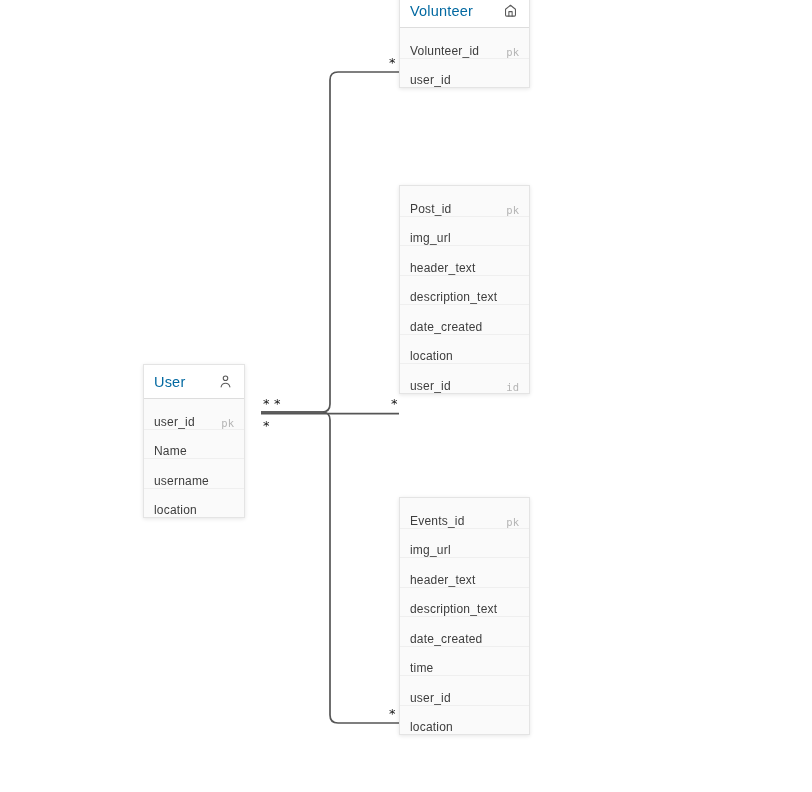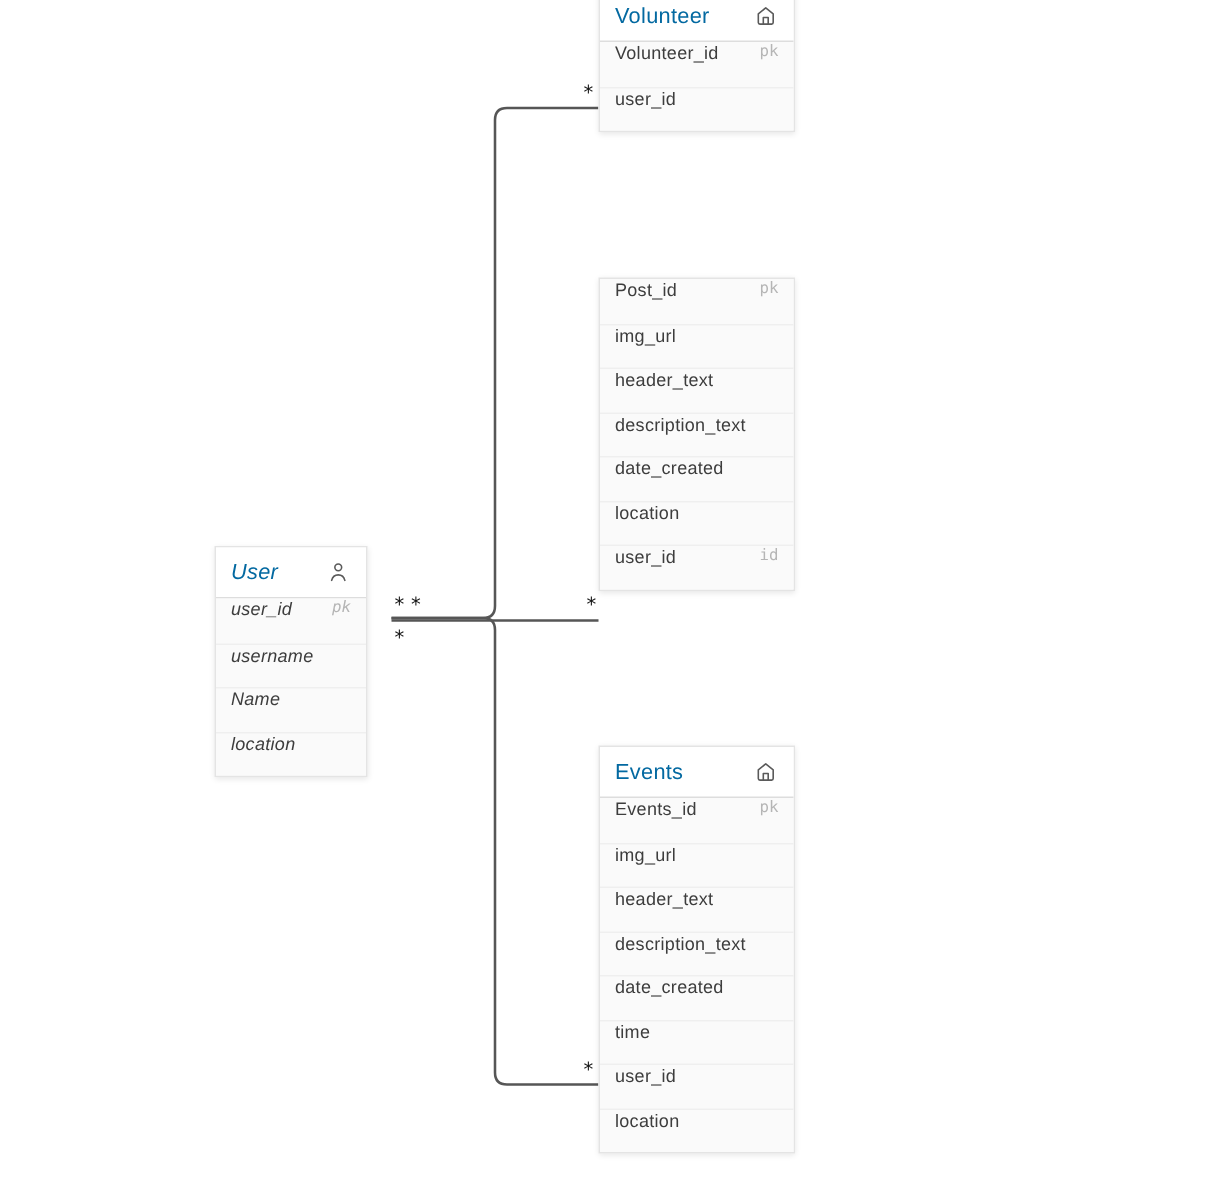--- a/index.html
+++ b/index.html
@@ -18,39 +18,39 @@
   }
   .entity-table {
     position:absolute;
     width:131px;
     background:#ffffff;
     border:1px solid #e4e4e4;
     box-shadow:0 1px 4px rgba(0,0,0,0.10);
   }
   #table-volunteer { left:399px; top:-7px; }
   #table-post      { left:399px; top:185px; }
-  #table-user      { left:143px; top:364px; width:102px;font-style:italic; }
+  #table-user      { left:143px; top:364px; width:102px; }
   #table-events    { left:399px; top:497px; }
   .table-header {
     height:34px;
     display:flex; align-items:center; justify-content:space-between;
     padding:0 10px;
     background:#ffffff;
     border-bottom:1px solid #dddddd;
   }
   .table-title {
     font-size:14.5px;
     color:#0369a1;
     letter-spacing:0.2px;
   }
   .header-icon { display:flex; align-items:center; }
   .header-icon svg { stroke:#5a5a5a; fill:none; stroke-width:1.5; stroke-linecap:round; stroke-linejoin:round; }
   .row {
     height:29.5px;
-    display:flex; align-items:flex-start; justify-content:space-between;
+    display:flex; align-items:flex-end; justify-content:space-between;
     padding:0 10px;
     background:#fafafa;
     border-top:1px solid #efefef;
   }
   .rows .row:first-child { border-top:none; }
   .field-name {
     font-size:12px;
     color:#3d3d3d;
     letter-spacing:0.2px;
   }
@@ -149,44 +149,35 @@
           <path d="M5.8 19.6 C6.6 16.2 8.8 14.5 12 14.5 C15.2 14.5 17.4 16.2 18.2 19.6"></path>
         </svg>
       </span>
     </div>
     <div class="rows">
       <div class="row">
         <span class="field-name">user_id</span>
         <span class="key-badge">pk</span>
       </div>
       <div class="row">
+        <span class="field-name">Name</span>
+        <span class="key-badge"></span>
+      </div>
+      <div class="row">
         <span class="field-name">username</span>
         <span class="key-badge"></span>
       </div>
       <div class="row">
-        <span class="field-name">Name</span>
-        <span class="key-badge"></span>
-      </div>
-      <div class="row">
         <span class="field-name">location</span>
         <span class="key-badge"></span>
       </div>
     </div>
   </div>
 
   <div class="entity-table" id="table-events">
-    <div class="table-header">
-      <span class="table-title">Events</span>
-      <span class="header-icon">
-        <svg width="17" height="17" viewBox="0 0 24 24">
-          <path d="M5 10.2 L12 4.6 L19 10.2 V18.4 A1.5 1.5 0 0 1 17.5 19.9 H6.5 A1.5 1.5 0 0 1 5 18.4 Z"></path>
-          <path d="M9.7 19.9 V13.6 H14.3 V19.9"></path>
-        </svg>
-      </span>
-    </div>
     <div class="rows">
       <div class="row">
         <span class="field-name">Events_id</span>
         <span class="key-badge">pk</span>
       </div>
       <div class="row">
         <span class="field-name">img_url</span>
         <span class="key-badge"></span>
       </div>
       <div class="row">

